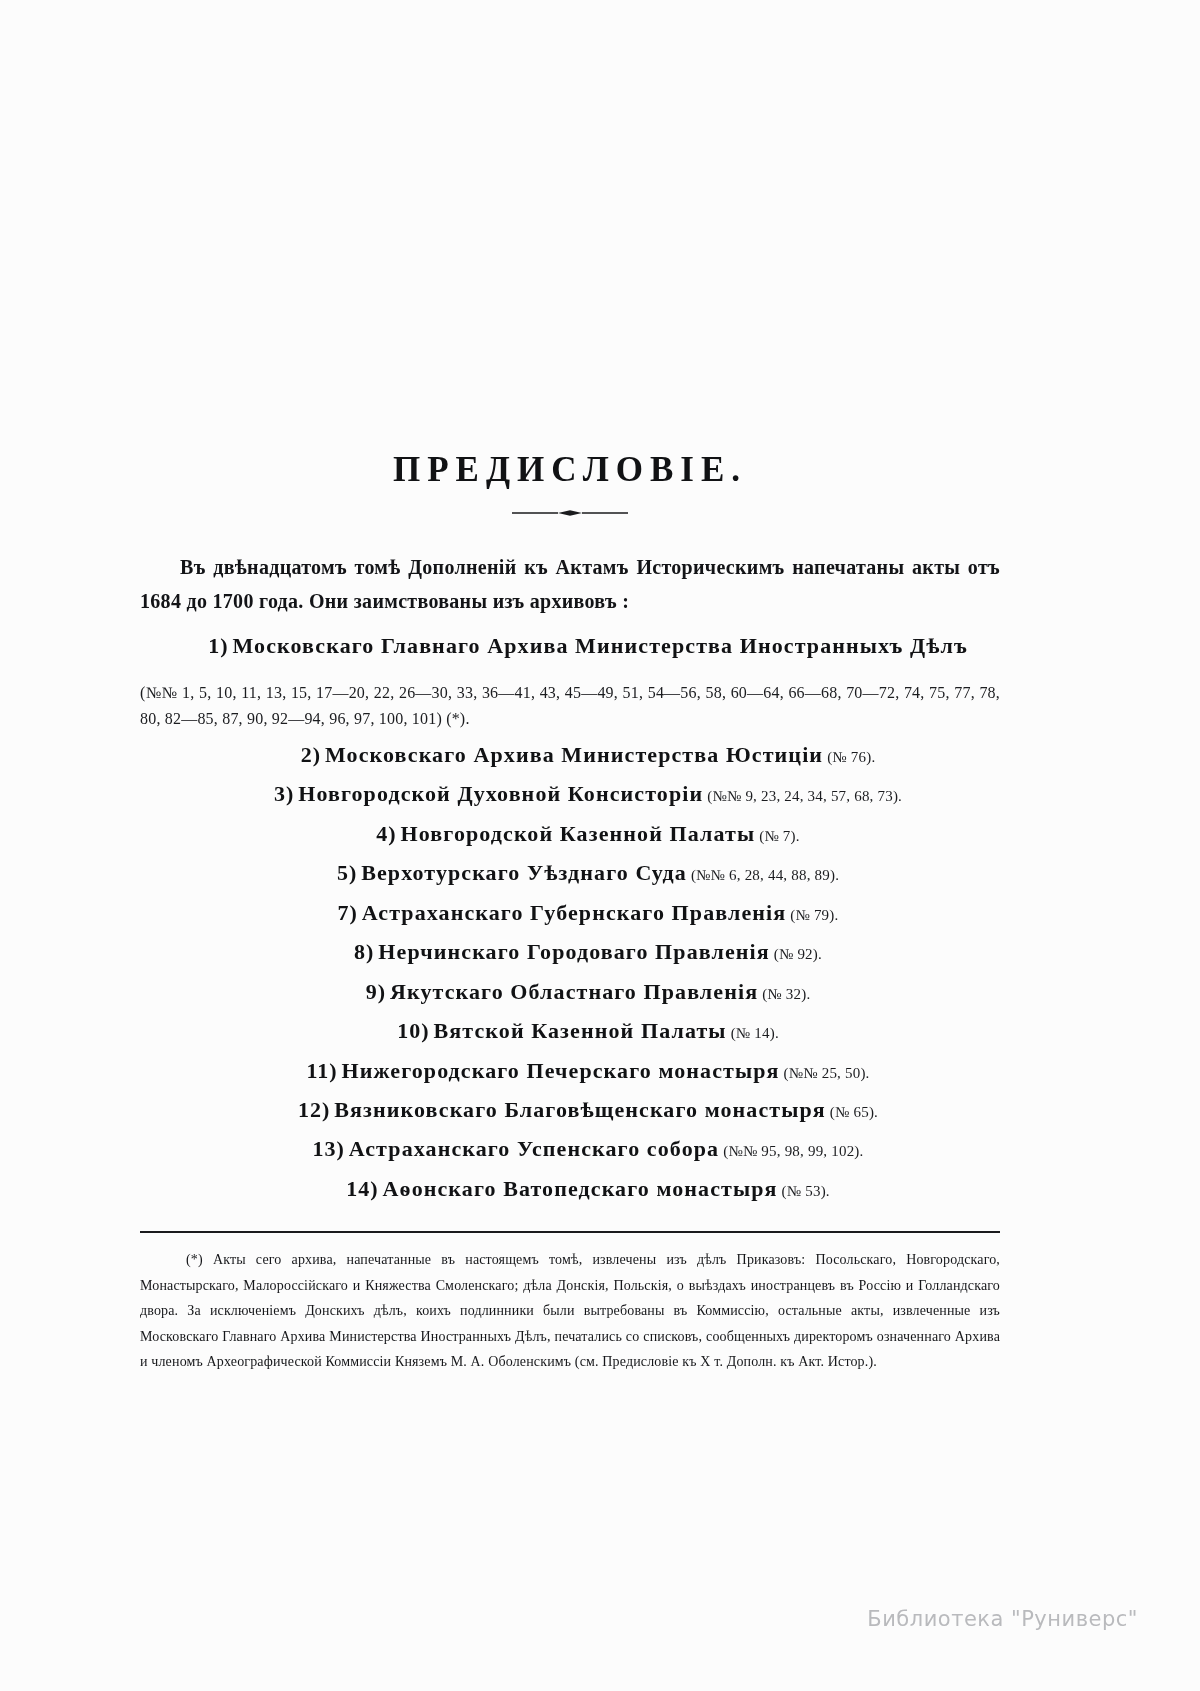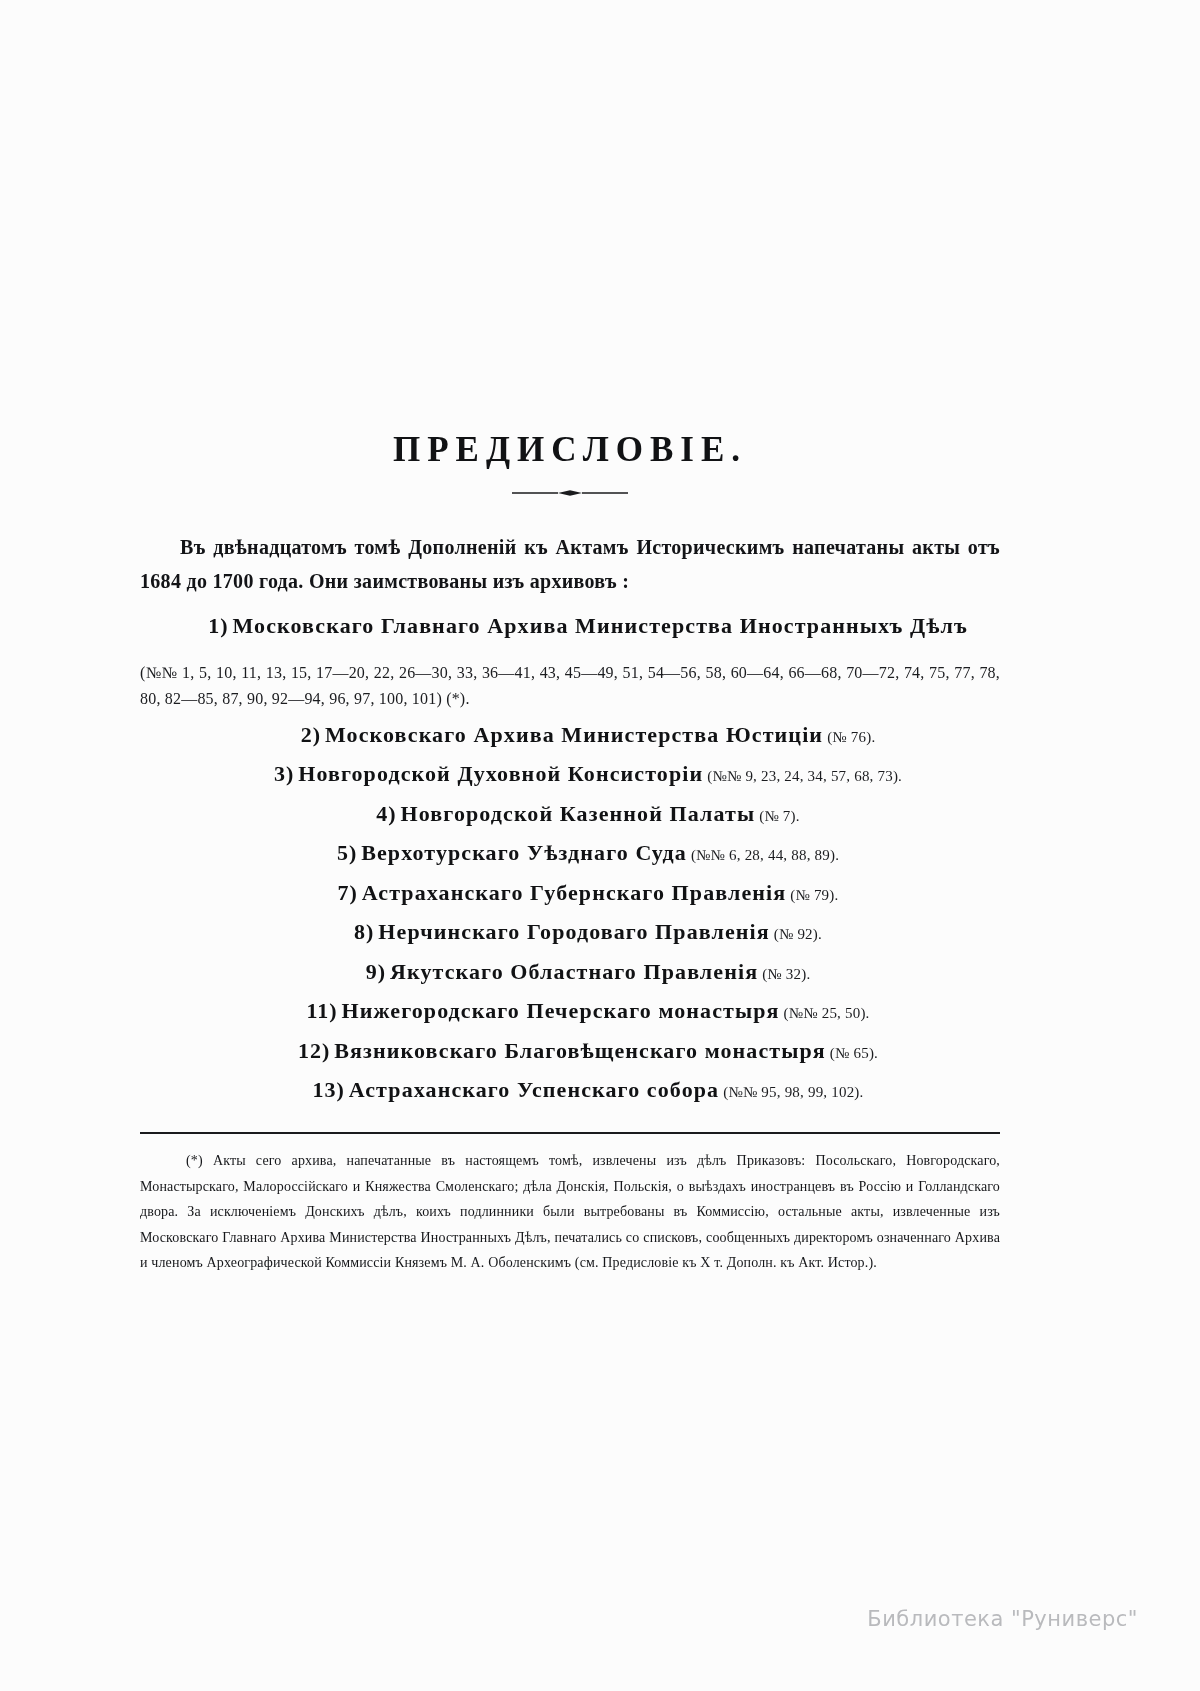--- a/index.html
+++ b/index.html
@@ -18,21 +18,21 @@
   .page {
     position: absolute;
     left: 0; top: 0;
     width: 1200px;
     height: 1691px;
     background: #fcfcfc;
   }
   .content {
     position: absolute;
     left: 140px;
-    top: 430px;
+    top: 450px;
     width: 860px;
   }
   .title {
     text-align: center;
     font-size: 35px;
     letter-spacing: 7px;
     font-weight: 700;
     color: #111214;
     margin: 0 0 6px 0;
     font-family: "Liberation Serif", serif;
@@ -203,20 +203,27 @@
       </li>
 
       <li>
         <span class="li-row">
           <span class="num">9)</span>
           <span class="entry">Якутскаго Областнаго Правленія</span>
           <span class="refs">(№ 32).</span>
         </span>
       </li>
 
+      <li>
+        <span class="li-row">
+          <span class="num">10)</span>
+          <span class="entry">Вятской Казенной Палаты</span>
+          <span class="refs">(№ 14).</span>
+        </span>
+      </li>
 
       <li>
         <span class="li-row">
           <span class="num">11)</span>
           <span class="entry">Нижегородскаго Печерскаго монастыря</span>
           <span class="refs">(№№ 25, 50).</span>
         </span>
       </li>
 
       <li>
@@ -228,20 +235,27 @@
       </li>
 
       <li>
         <span class="li-row">
           <span class="num">13)</span>
           <span class="entry">Астраханскаго Успенскаго собора</span>
           <span class="refs">(№№ 95, 98, 99, 102).</span>
         </span>
       </li>
 
+      <li>
+        <span class="li-row">
+          <span class="num">14)</span>
+          <span class="entry">Аѳонскаго Ватопедскаго монастыря</span>
+          <span class="refs">(№ 53).</span>
+        </span>
+      </li>
 
     </ul>
 
     <hr class="footrule">
 
     <p class="footnote"><span class="fn-indent"></span><span>(*) Акты сего архива, напечатанные въ настоящемъ томѣ, извлечены изъ дѣлъ Приказовъ: Посольскаго, Новгородскаго, Монастырскаго, Малороссійскаго и Княжества Смоленскаго; дѣла Донскія, Польскія, о выѣздахъ иностранцевъ въ Россію и Голландскаго двора. За исключеніемъ Донскихъ дѣлъ, коихъ подлинники были вытребованы въ Коммиссію, остальные акты, извлеченные изъ Московскаго Главнаго Архива Министерства Иностранныхъ Дѣлъ, печатались со списковъ, сообщенныхъ директоромъ означеннаго Архива и членомъ Археографической Коммиссіи Княземъ М. А. Оболенскимъ (см. Предисловіе къ X т. Дополн. къ Акт. Истор.).</span></p>
 
   </div>
 
   <div class="watermark">Библиотека "Руниверс"</div>

